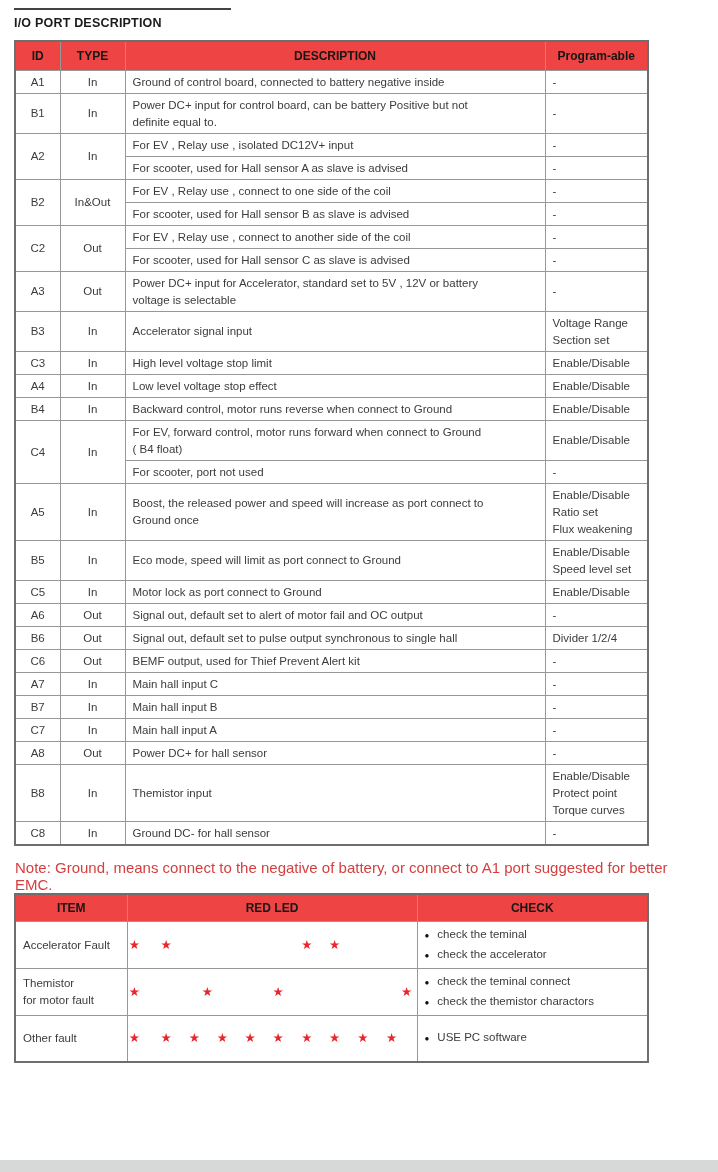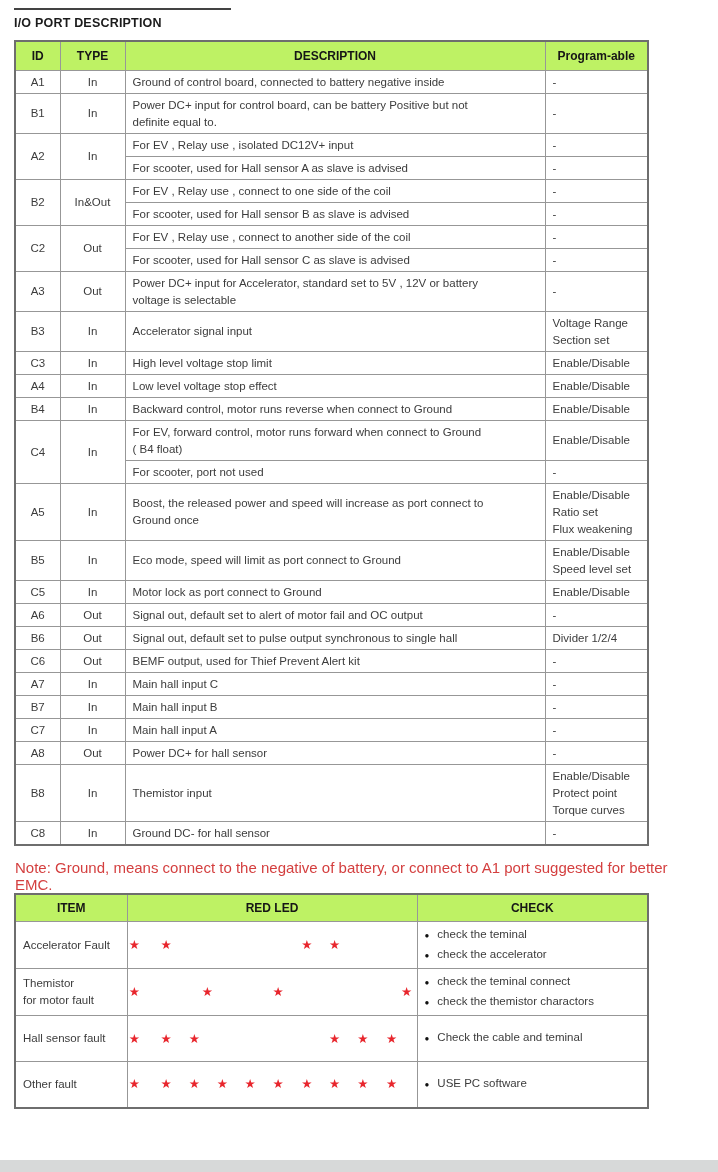--- a/index.html
+++ b/index.html
@@ -16,21 +16,21 @@
 
   .section-title {
     font-size: 12.5px; font-weight: bold; color: #1b1b1b;
     letter-spacing: 0.2px; margin: 0 0 10px 0;
   }
 
   table { border-collapse: collapse; table-layout: fixed; background: #fff; }
   .io-table, .fault-table { width: 633px; border: 2px solid #6e6e6e; }
   th, td { border: 1px solid #979797; }
   th {
-    background: #bef264; font-size: 12px; font-weight: bold; color: #161616;
+    background: #ef4444; font-size: 12px; font-weight: bold; color: #161616;
     padding: 7px 3px; text-align: center;
   }
   td {
     font-size: 11.5px; line-height: 17px; padding: 2.5px 7px;
     vertical-align: middle; white-space: pre-line; color: #3c3c3c;
   }
   .c { text-align: center; padding: 2.5px 2px; }
 
   .io-table col.col-id   { width: 45px; }
   .io-table col.col-type { width: 65px; }
@@ -273,25 +273,20 @@
           <td class="led-cell"><span class="star" style="left: 2.4%;">★</span><span class="star" style="left: 13.4%;">★</span><span class="star" style="left: 62.1%;">★</span><span class="star" style="left: 71.7%;">★</span></td>
           <td><div class="check-line"><span class="bullet">●</span><span>check the teminal</span></div><div class="check-line"><span class="bullet">●</span><span>check the accelerator</span></div></td>
         </tr>
         <tr>
           <td>Themistor
 for motor fault</td>
           <td class="led-cell"><span class="star" style="left: 2.4%;">★</span><span class="star" style="left: 27.6%;">★</span><span class="star" style="left: 52.1%;">★</span><span class="star" style="left: 96.6%;">★</span></td>
           <td><div class="check-line"><span class="bullet">●</span><span>check the teminal connect</span></div><div class="check-line"><span class="bullet">●</span><span>check the themistor charactors</span></div></td>
         </tr>
         <tr>
-          <td>Hall sensor fault</td>
-          <td class="led-cell"><span class="star" style="left: 2.4%;">★</span><span class="star" style="left: 13.4%;">★</span><span class="star" style="left: 23.1%;">★</span><span class="star" style="left: 71.7%;">★</span><span class="star" style="left: 81.4%;">★</span><span class="star" style="left: 91.4%;">★</span></td>
-          <td><div class="check-line"><span class="bullet">●</span><span>Check the cable and teminal</span></div></td>
-        </tr>
-        <tr>
           <td>Other fault</td>
           <td class="led-cell"><span class="star" style="left: 2.4%;">★</span><span class="star" style="left: 13.4%;">★</span><span class="star" style="left: 23.1%;">★</span><span class="star" style="left: 32.8%;">★</span><span class="star" style="left: 42.4%;">★</span><span class="star" style="left: 52.1%;">★</span><span class="star" style="left: 62.1%;">★</span><span class="star" style="left: 71.7%;">★</span><span class="star" style="left: 81.4%;">★</span><span class="star" style="left: 91.4%;">★</span></td>
           <td><div class="check-line"><span class="bullet">●</span><span>USE PC software</span></div></td>
         </tr>
       </tbody>
   </table>
 
 </div>
 
 <div class="bottom-strip"></div>

